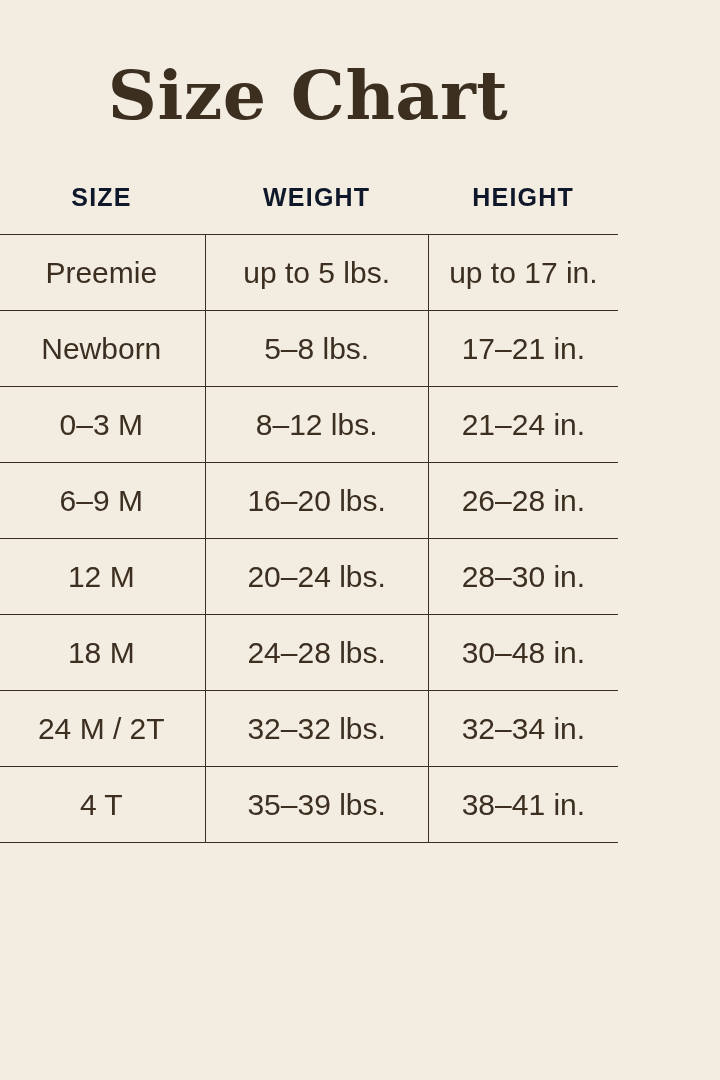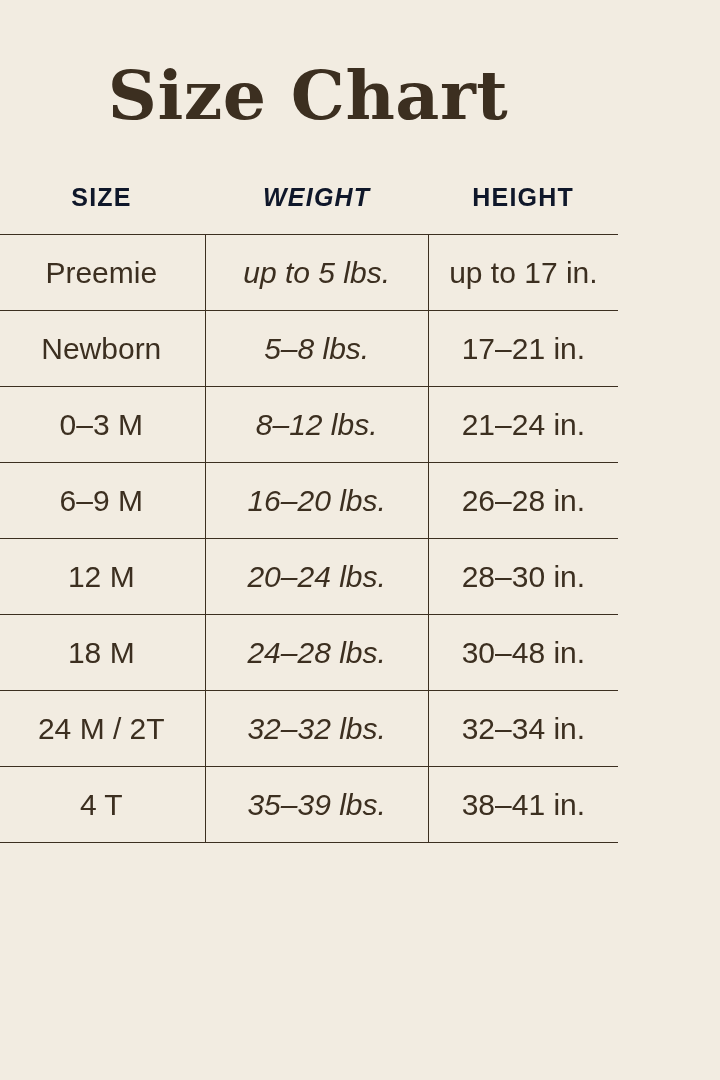--- a/index.html
+++ b/index.html
@@ -68,21 +68,21 @@
   table.size-table tbody tr td.col-size {
     border-right: 1.5px solid #3c2f20;
   }
   table.size-table tbody tr td.col-weight {
     border-right: 1.5px solid #3c2f20;
   }
   table.size-table tbody tr:last-child td {
     border-bottom: 1.5px solid #3c2f20;
   }
   .col-size { width: 33.4%; }
-  .col-weight { width: 36%; font-style: italic; }
+  .col-weight { width: 36%; }
   .col-height { width: 30.6%; margin-top: 13px; }
 </style>
 </head>
 <body>
 
 <div class="page">
 
   <h1 class="title">Size Chart</h1>
 
   <div class="table-wrap">

